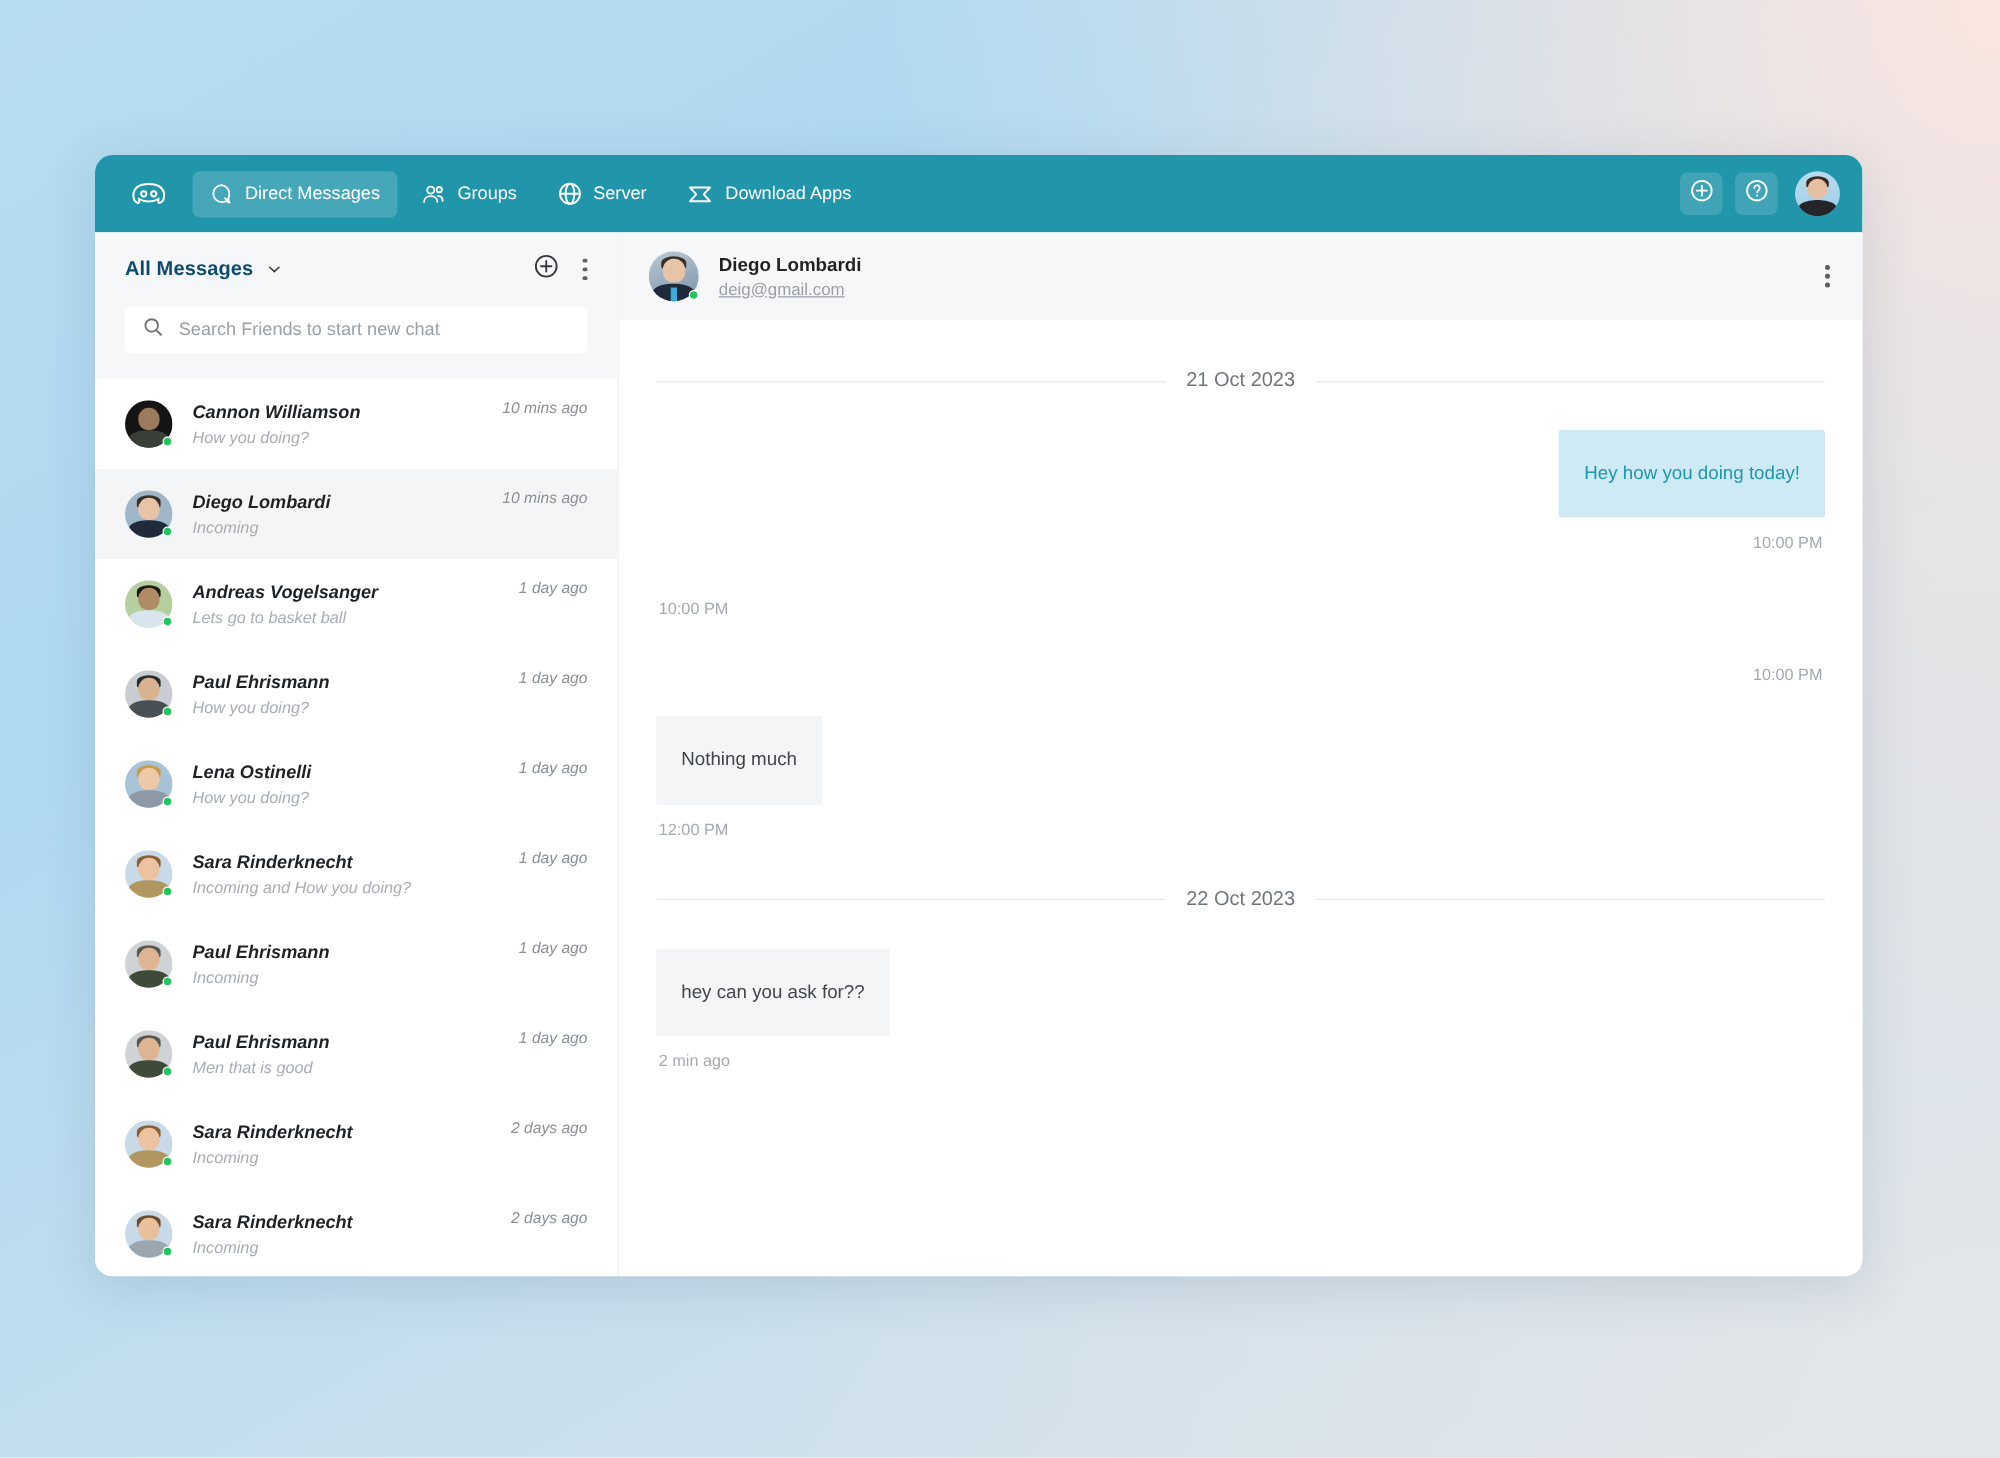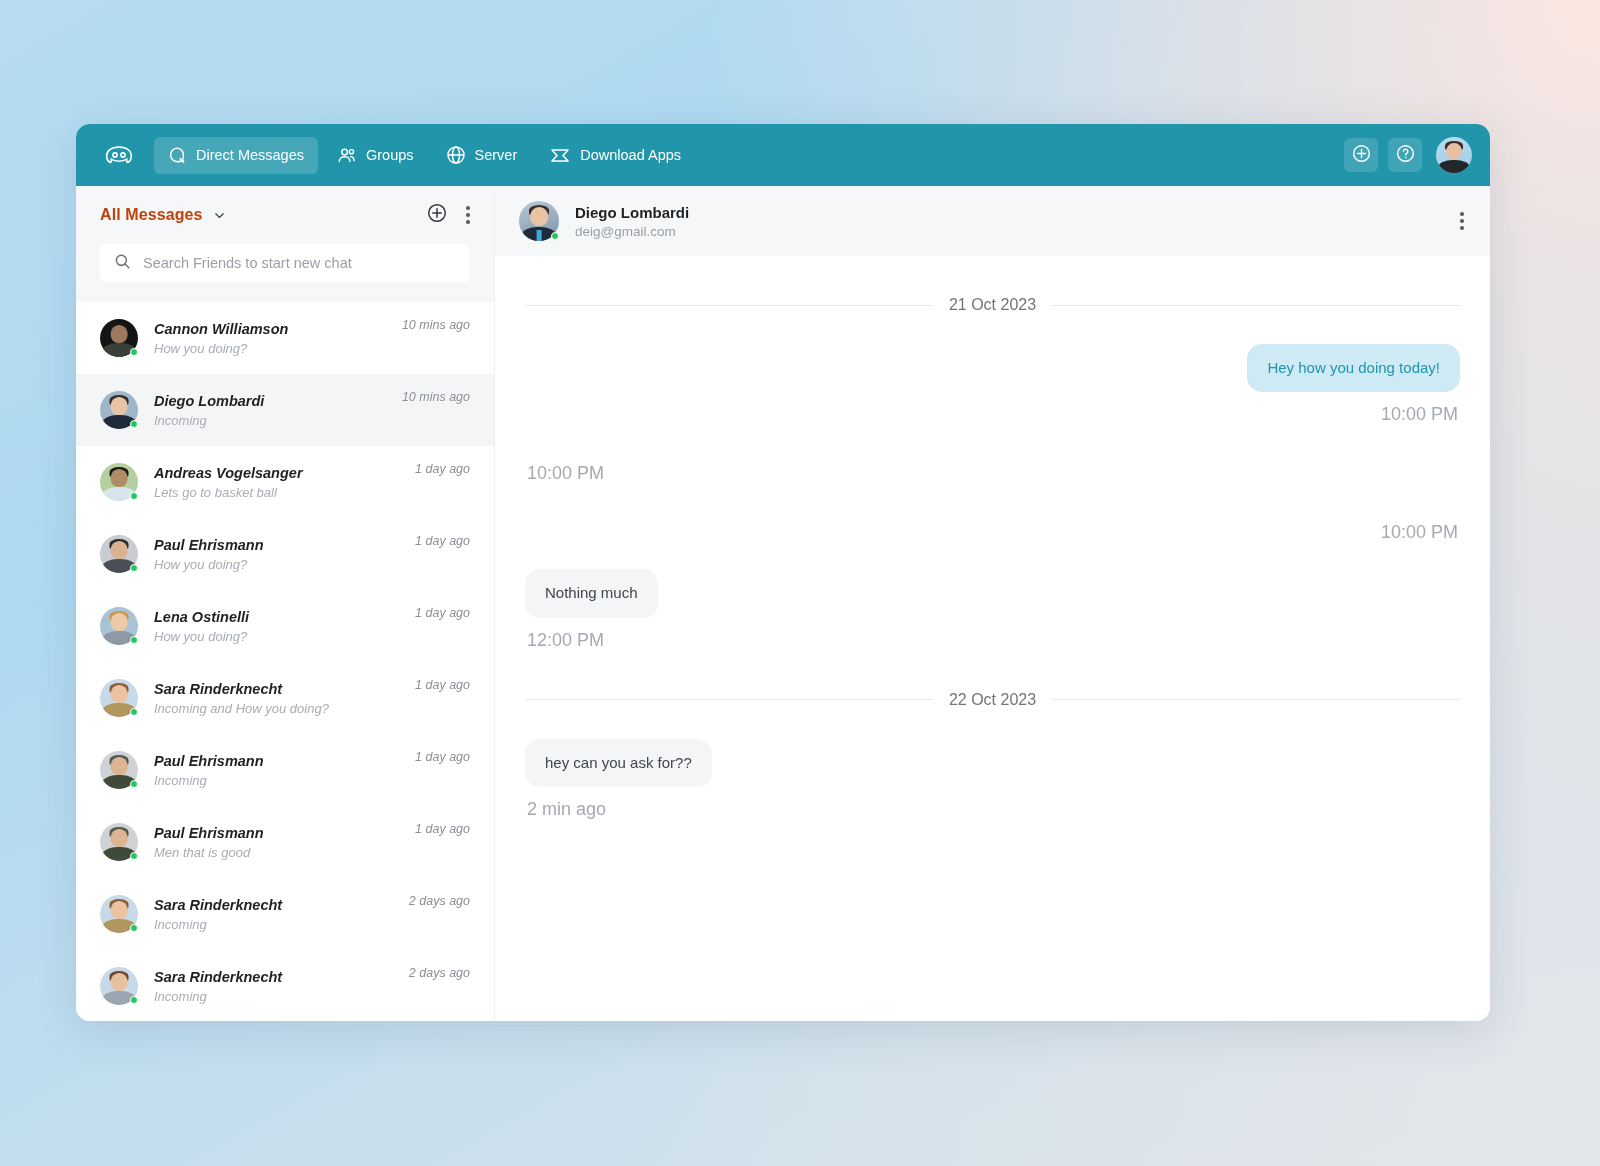--- a/index.html
+++ b/index.html
@@ -99,21 +99,21 @@
   .sidebar-head {
     background: #f6f7f8;
     padding: 16px 24px 20px 24px;
     flex: 0 0 auto;
   }
   .sidebar-head-row {
     display: flex; align-items: center;
     margin-bottom: 16px;
   }
   .filter-label {
-    font-size: 16px; font-weight: 700; color: #c2410c;
+    font-size: 16px; font-weight: 700; color: #0c4a6e;
     letter-spacing: .1px;
   }
   .chev {
     margin-left: 10px; display:flex; align-items:center; cursor:pointer;
   }
   .head-actions { margin-left: auto; display: flex; align-items: center; gap: 18px; }
   .icon-btn { cursor: pointer; display: flex; align-items: center; justify-content: center; }
   .dots-vert { display: flex; flex-direction: column; gap: 3.5px; align-items: center; cursor:pointer; }
   .dots-vert i { width: 3.6px; height: 3.6px; border-radius: 50%; background: #5b6065; display:block; }
 
@@ -187,49 +187,49 @@
   .chat-header {
     background: #f6f7f8;
     height: 70px;
     flex: 0 0 70px;
     display: flex; align-items: center;
     padding: 0 26px 0 24px;
     gap: 16px;
   }
   .chat-header .avatar { width: 40px; height: 40px; }
   .ch-name { font-size: 15px; font-weight: 700; color: #1f2225; margin-bottom: 3px; }
-  .ch-mail { font-size: 13.5px; color: #9aa0a6; }
+  .ch-mail { font-size: 13.5px; color: #9aa0a6; text-decoration: underline; }
   .ch-actions { margin-left: auto; }
 
   .messages {
     flex: 1;
     overflow-y: auto;
     padding: 26px 30px 10px 30px;
     display: flex; flex-direction: column;
   }
   .date-sep {
     display: flex; align-items: center; gap: 16px;
     margin: 14px 0 30px 0;
   }
   .date-sep .ln { flex: 1; height: 1px; background: #e6e8ea; }
   .date-sep .txt { font-size: 16px; color: #6f757b; white-space: nowrap; }
 
   .msg-row { display: flex; flex-direction: column; margin-bottom: 26px; }
   .msg-row.out { align-items: flex-end; }
   .msg-row.in { align-items: flex-start; }
   .bubble {
     max-width: 58%;
-    padding: 14px 20px;
-    border-radius: 15px;
+    padding: 25px 20px;
+    border-radius: 2px;
     font-size: 15px;
     line-height: 1.35;
   }
   .msg-row.in .bubble { background: #f4f5f7; color: #40464c; }
   .msg-row.out .bubble { background: #cdeaf5; color: #2196ab; }
-  .msg-time { font-size: 18px; color: #a5aab0; margin-top: 12px; padding: 0 2px; }
+  .msg-time { font-size: 13px; color: #a5aab0; margin-top: 12px; padding: 0 2px; }
 
   .composer-wrap {
     background: #f4f5f7;
     padding: 16px 26px;
     display: flex; align-items: center; gap: 16px;
     flex: 0 0 auto;
   }
   .composer-icons { display: flex; align-items: center; gap: 14px; }
   .composer-input {
     flex: 1; height: 46px; background: #ffffff;

